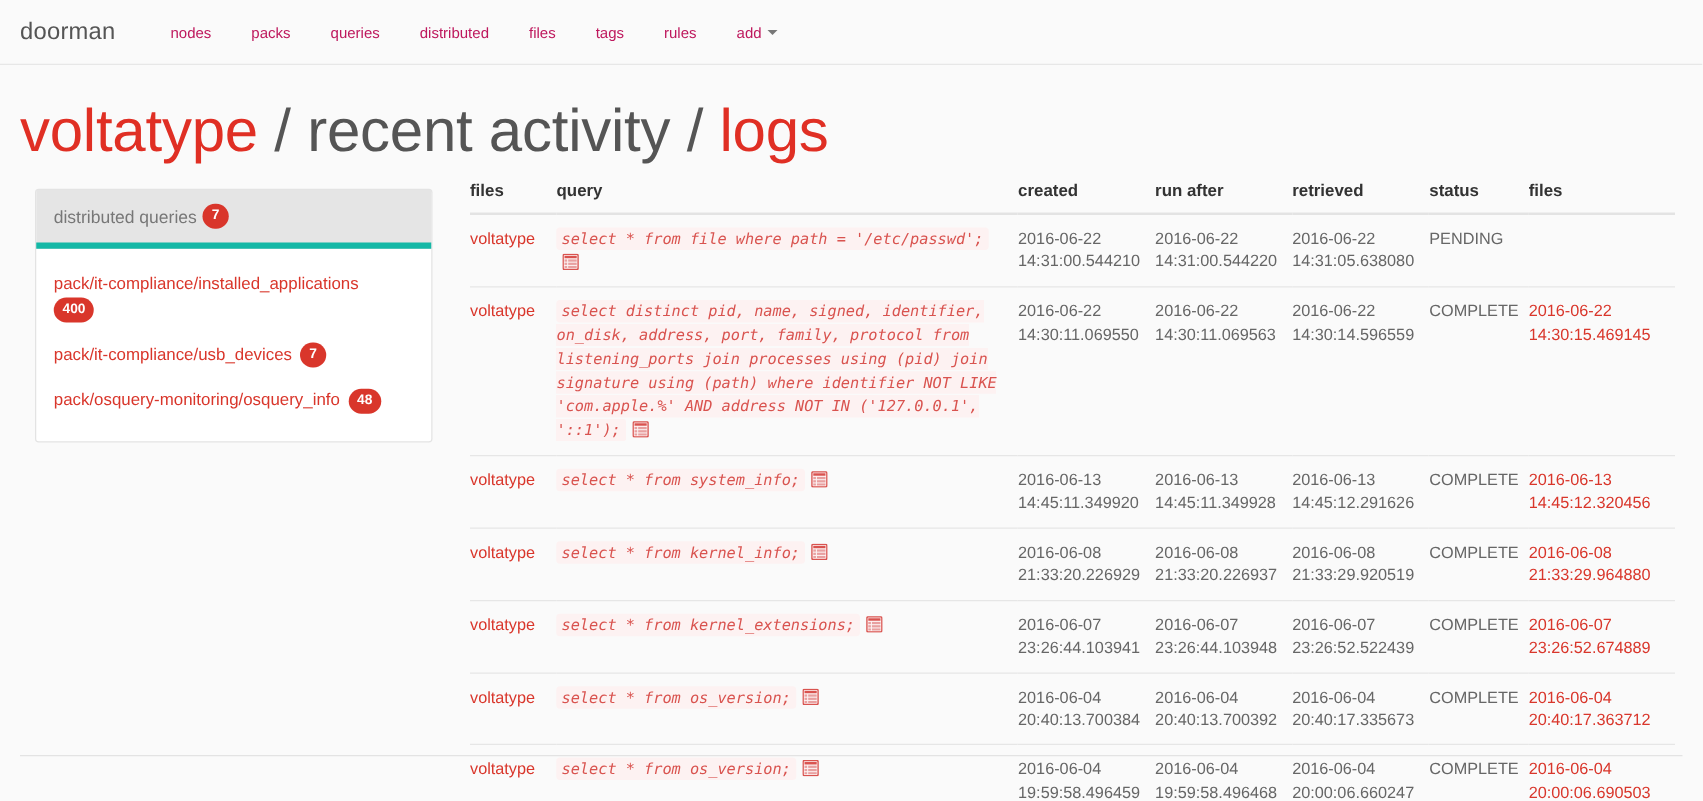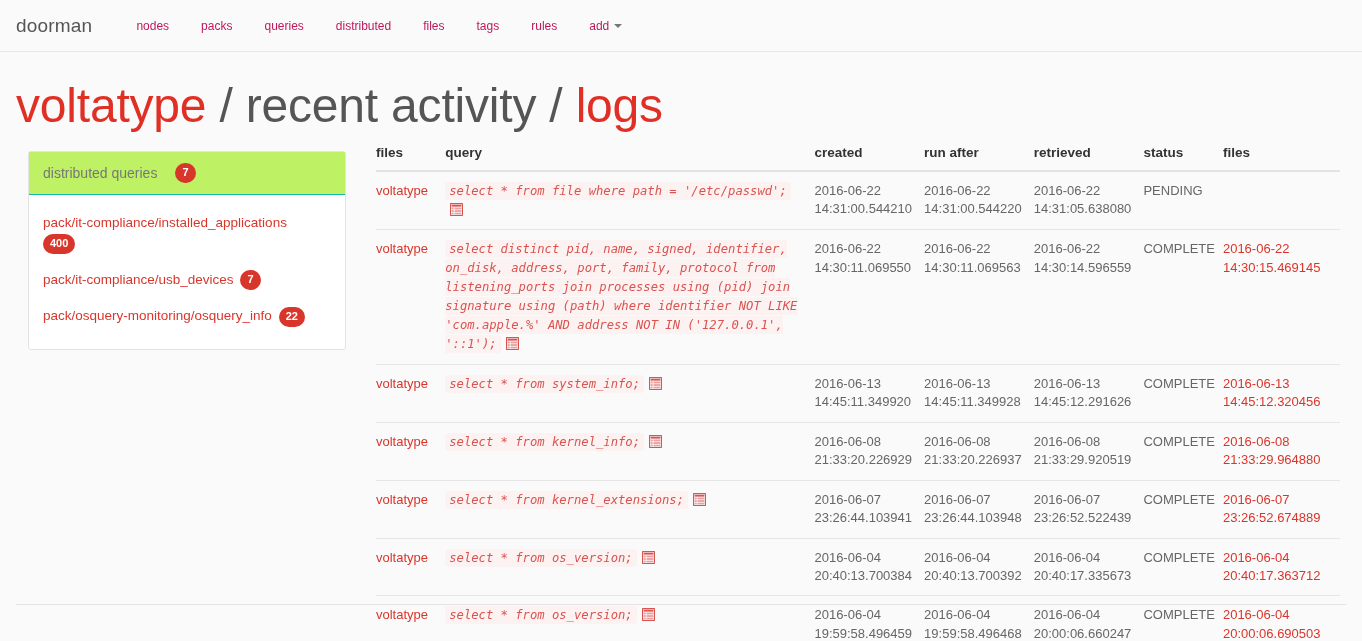--- a/index.html
+++ b/index.html
@@ -69,28 +69,28 @@
   .sidebar {
     width: 318px;
     flex: 0 0 318px;
     margin-left: 14px;
     margin-top: 6px;
     border: 1px solid #e3e3e3;
     border-radius: 3px;
     background: #fff;
   }
   .sidebar-header {
-    background: #bef264;
-    border-bottom: 1px solid #14b8a6;
+    background: #e5e5e5;
+    border-bottom: 5px solid #14b8a6;
     padding: 11px 14px;
     font-size: 14px;
     color: #777;
     display: flex;
     align-items: center;
-    gap: 15px;
+    gap: 2px;
   }
   .sidebar-body { padding: 10px 0 14px 0; }
   .side-item {
     display: block;
     padding: 8px 14px 8px 14px;
     font-size: 13.5px;
     color: #d9362b;
     text-decoration: none;
     line-height: 1.5;
   }
@@ -223,21 +223,21 @@
         <span class="badge block">400</span>
       </a>
 
       <a class="side-item" href="#">
         <span>pack/it-compliance/usb_devices</span>
         <span class="badge">7</span>
       </a>
 
       <a class="side-item" href="#">
         <span>pack/osquery-monitoring/osquery_info</span>
-        <span class="badge">22</span>
+        <span class="badge">48</span>
       </a>
 
     </div>
   </div>
 
   <div class="table-wrap">
     <table class="logs">
       <thead>
         <tr>
           <th class="col-node">files</th>

